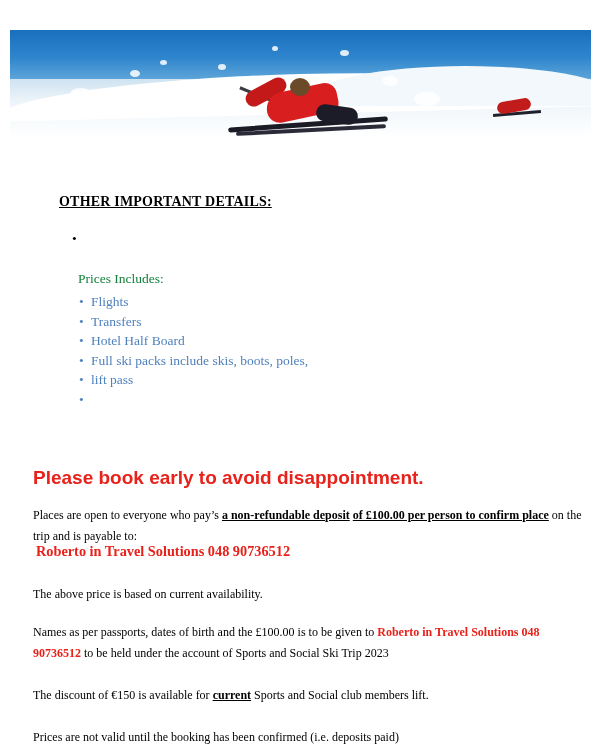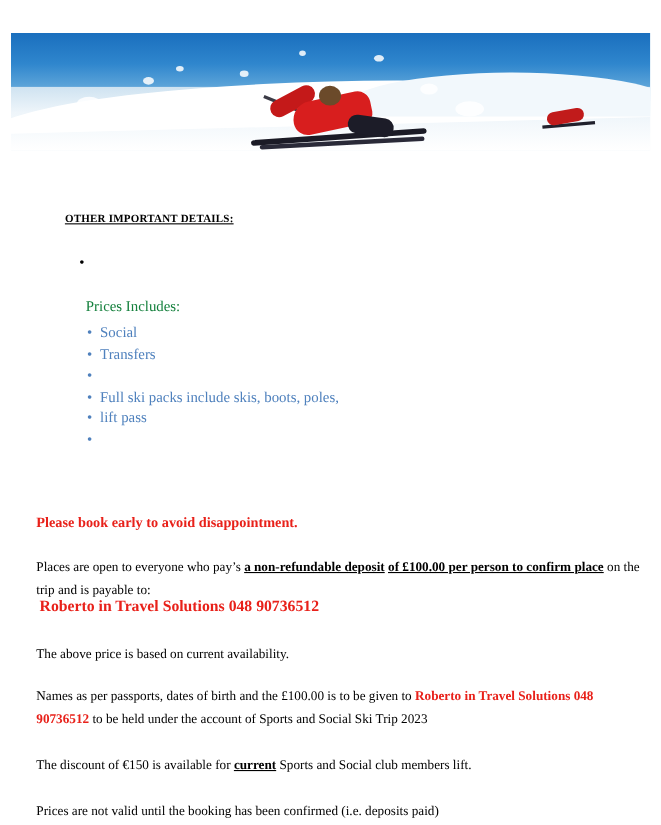--- a/index.html
+++ b/index.html
@@ -152,21 +152,21 @@
     position: absolute;
     left: 0;
     top: 137px;
     width: 601px;
   }
   .heading {
     position: absolute;
     left: 59px;
     top: 57px;
     font-weight: bold;
-    font-size: 10px;
+    font-size: 14px;
     text-decoration: underline;
     letter-spacing: 0.2px;
   }
   .bullet-list {
     position: absolute;
     left: 60px;
     top: 92px;
     width: 500px;
   }
   .bullet {
@@ -211,22 +211,22 @@
     width: 31px;
     flex: 0 0 31px;
   }
 
   .red-bold-head {
     position: absolute;
     left: 33px;
     top: 330px;
     color: #e8211a;
     font-weight: bold;
-    font-size: 13px;
-    font-family: Liberation Serif, serif;
+    font-size: 19px;
+    font-family: Liberation Sans, sans-serif;
   }
 
   .para {
     position: absolute;
     left: 33px;
     width: 556px;
     font-size: 12px;
     line-height: 20.5px;
   }
   .p1 { top: 368px; }
@@ -294,28 +294,29 @@
       <div class="bullet single-supp">
         <span class="dot">•</span>
       </div>
     </div>
 
     <div class="prices-includes">Prices Includes:</div>
 
     <div class="blue-list">
       <div class="bullet">
         <span class="dot">•</span>
-        <span>Social</span>
+        <span>Flights</span>
       </div>
       <div class="bullet">
         <span class="dot">•</span>
         <span>Transfers</span>
       </div>
       <div class="bullet">
         <span class="dot">•</span>
+        <span>Hotel Half Board</span>
       </div>
       <div class="bullet">
         <span class="dot">•</span>
         <span>Full ski packs include skis, boots, poles,</span>
       </div>
       <div class="bullet">
         <span class="dot">•</span>
         <span>lift pass</span>
       </div>
       <div class="bullet">

